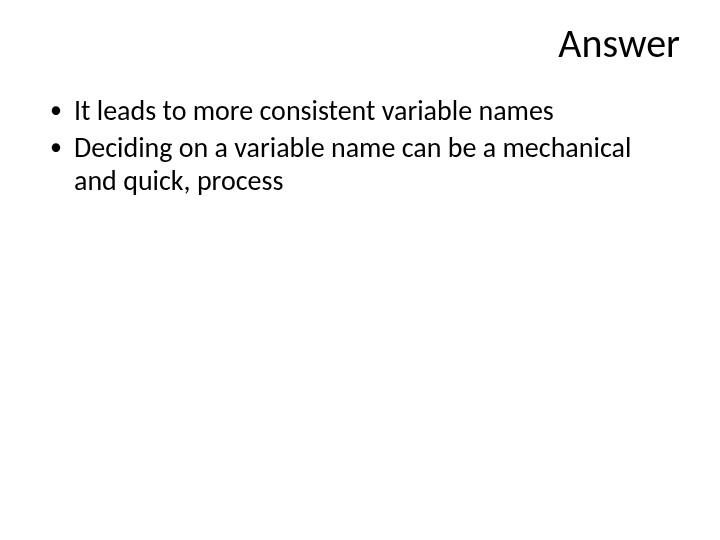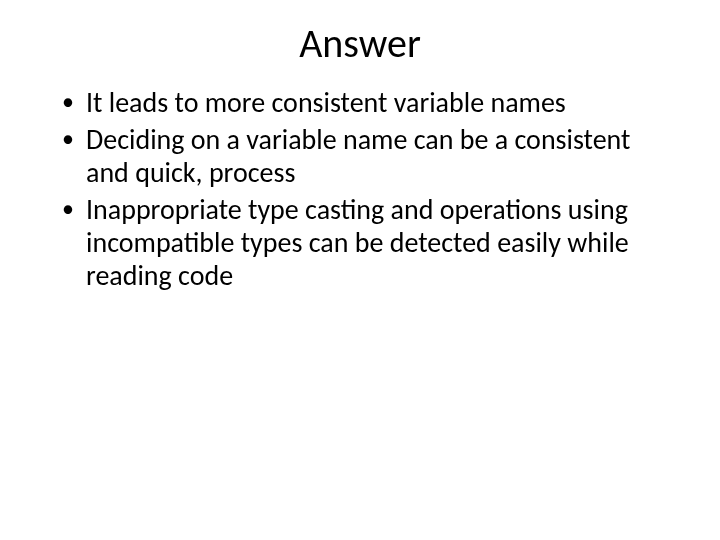--- a/index.html
+++ b/index.html
@@ -12,29 +12,29 @@
     color: #000000;
     overflow: hidden;
   }
   .slide {
     width: 720px;
     height: 540px;
     box-sizing: border-box;
     padding: 22px 40px 40px 40px;
   }
   .title {
-    text-align: center;
+    text-align: right;
     font-size: 40px;
     font-weight: 400;
-    margin: 0 0 20px 0;
+    margin: 0 0 28px 0;
     line-height: 1.1;
   }
   ul.bullets {
     list-style: none;
-    margin: 16px;
+    margin: 4px;
     padding: 0;
   }
   ul.bullets > li {
     position: relative;
     font-size: 28px;
     line-height: 1.18;
     padding-left: 30px;
     margin: 0 0 4px 0;
   }
   ul.bullets > li::before {
@@ -46,16 +46,15 @@
     line-height: 1.3;
   }
 </style>
 </head>
 <body>
 
 <div class="slide">
   <h1 class="title">Answer</h1>
   <ul class="bullets">
     <li>It leads to more consistent variable names</li>
-    <li>Deciding on a variable name can be a consistent and quick, process</li>
-    <li>Inappropriate type casting and operations using incompatible types can be detected easily while reading code</li>
+    <li>Deciding on a variable name can be a mechanical and quick, process</li>
   </ul>
 </div>
 
 </body></html>

